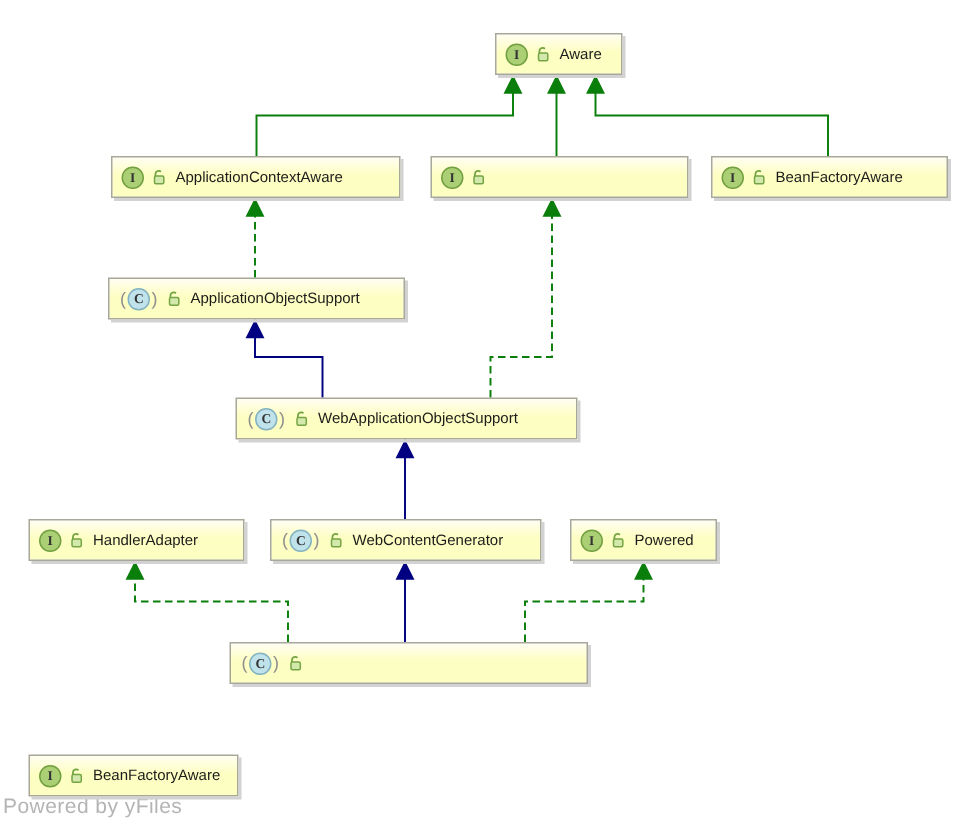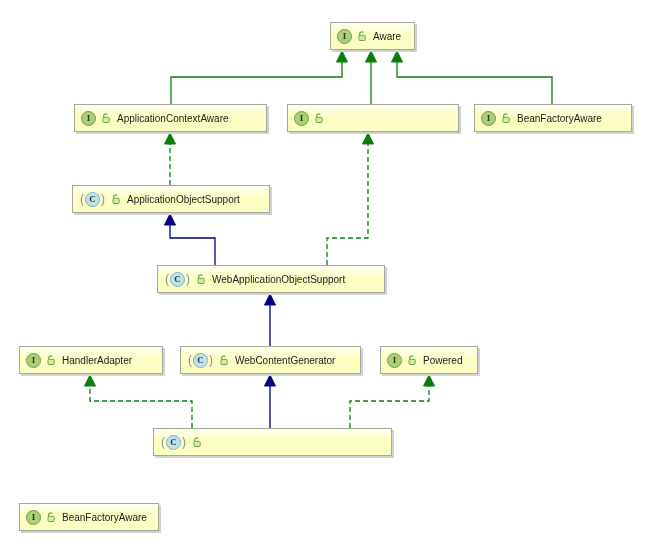--- a/index.html
+++ b/index.html
@@ -73,20 +73,21 @@
       </g>
       <g>
         <polyline points="192,428 192,401 90,401 90,386" fill="none" stroke="#0a7e0a" stroke-width="1.3" stroke-dasharray="5,3"></polyline>
         <path d="M 90 375 L 84.5 386 L 95.5 386 Z" fill="#0a7e0a" stroke="#0a7e0a"></path>
       </g>
       <g>
         <polyline points="350,428 350,401 429,401 429,386" fill="none" stroke="#0a7e0a" stroke-width="1.3" stroke-dasharray="5,3"></polyline>
         <path d="M 429 375 L 423.5 386 L 434.5 386 Z" fill="#0a7e0a" stroke="#0a7e0a"></path>
       </g>
     </svg>
+  <div class="watermark">Powered by yFiles</div>
   <div class="nodes">
       <div class="node" style="left: 330px; top: 22px; width: 85px; height: 28px;">
         <span class="type-icon">
           <span class="circle i-circle">I</span>
         </span>
         <span class="lock-icon">
           <svg width="12" height="12" viewBox="0 0 12 12">
             <path d="M3.6 5.3 V4.1 A2.2 2.2 0 0 1 7.3 2.5" fill="none" stroke="#74a443" stroke-width="1.2"></path>
             <rect x="3" y="5.3" width="6.2" height="5.2" rx="1" fill="#d2e9ab" stroke="#74a443" stroke-width="1"></rect>
           </svg>

